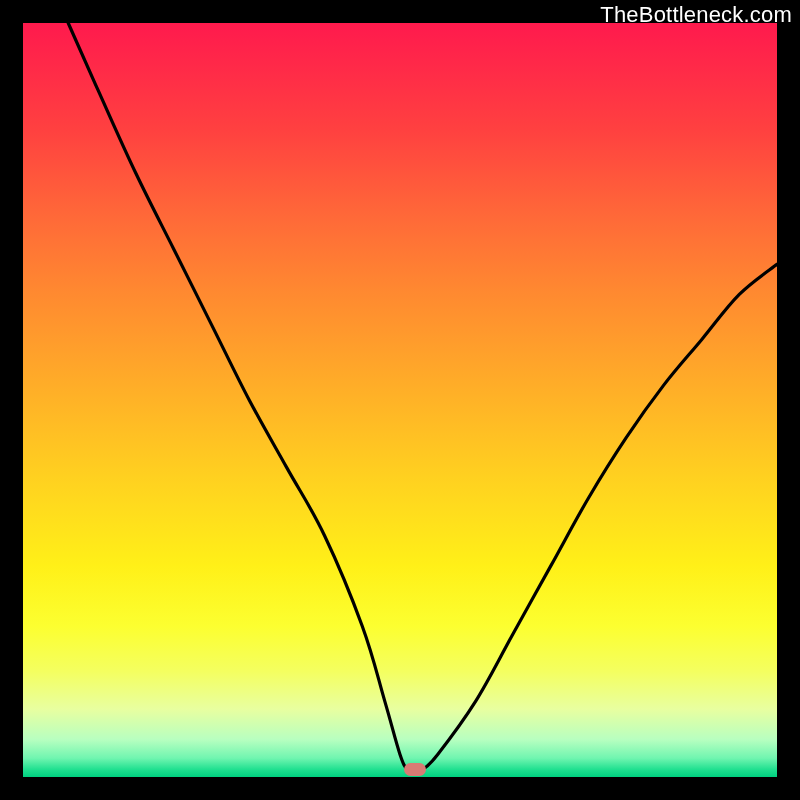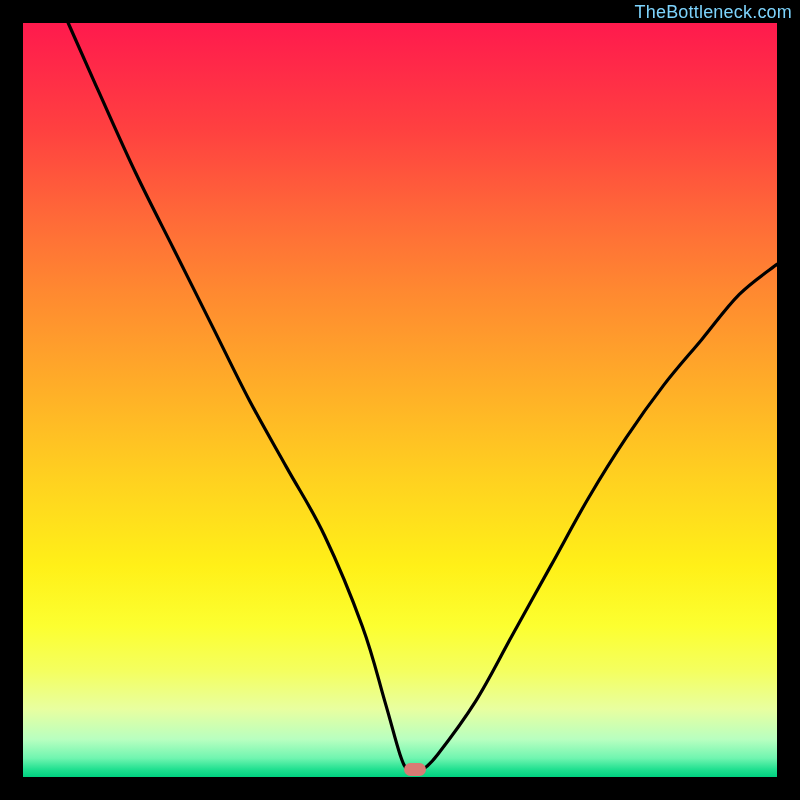--- a/index.html
+++ b/index.html
@@ -40,22 +40,22 @@
       #b8ffc0 95%,
       #70f5b0 97.5%,
       #20e090 99%,
       #00d080 100%
     );
   }
   .watermark {
     position: absolute;
     top: 2px;
     right: 8px;
-    color: #7dd3fc;
-    font-size: 18px;
+    color: #ffffff;
+    font-size: 22px;
     letter-spacing: 0.2px;
     user-select: none;
   }
   svg.curve {
     position: absolute;
     left: 0;
     top: 0;
     width: 754px;
     height: 754px;
     overflow: visible;

